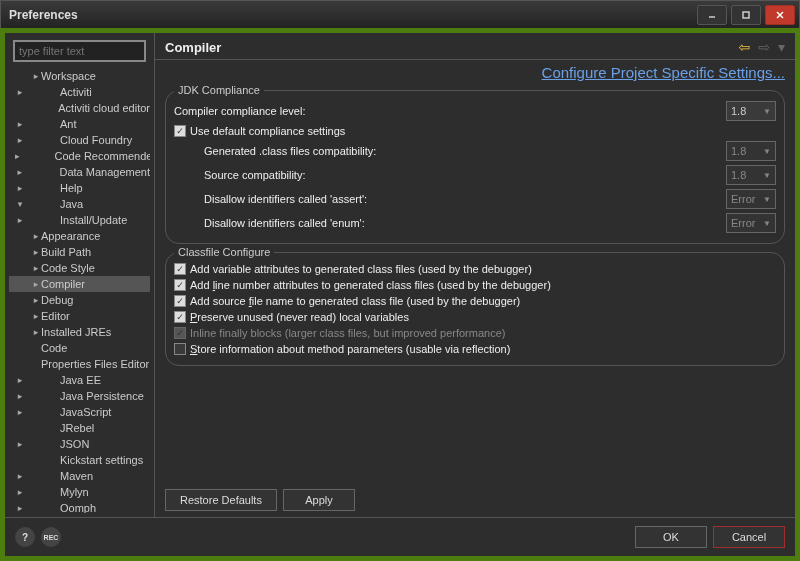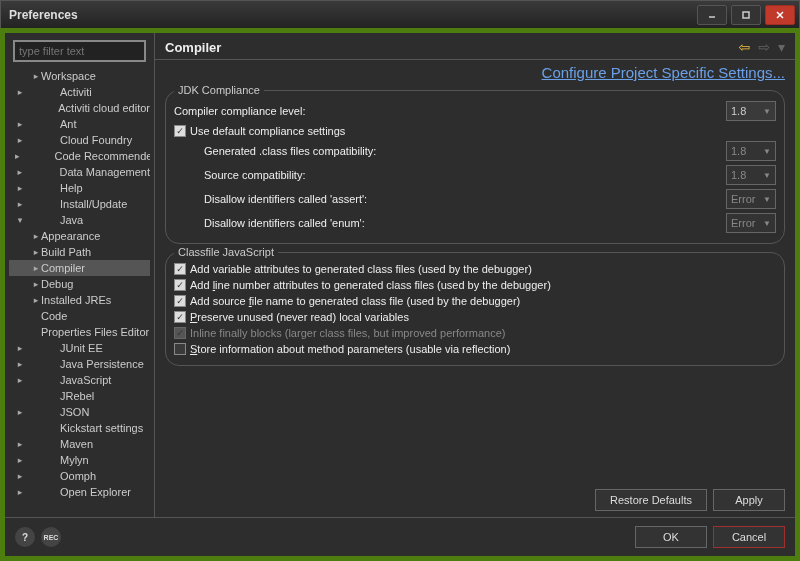--- a/index.html
+++ b/index.html
@@ -42,21 +42,21 @@
 .row.indent .lbl { padding-left: 30px;}
 .sel { width: 50px; height: 20px; background: #3a3a3a; border: 1px solid #666; color: #ccc; font-size: 11px; display: flex; align-items: center; justify-content: space-between; padding: 0 4px; margin-left: auto;}
 .sel.disabled { color: #888; background: #333;}
 .sel .arr { font-size: 8px; color: #888;}
 .chk { width: 12px; height: 12px; border: 1px solid #888; background: #ddd; display: inline-flex; align-items: center; justify-content: center; font-size: 9px; color: #333; flex-shrink: 0;}
 .chk.unchecked { background: #3a3a3a;}
 .chk.disabled { background: #555; border-color: #666;}
 .row.disabled .lbl { color: #888;}
 .underline { text-decoration: underline;}
 
-.btn-row { display: flex; justify-content: flex-end; gap: 6px; padding: 6px 10px;}
+.btn-row { display: flex; gap: 6px; padding: 6px 10px;}
 .btn { border: 1px solid #666; background: #333; color: #ddd; font-size: 11px; padding: 4px 14px; min-width: 72px; text-align: center;}
 .bottom-bar { border-top: 1px solid #555; padding: 8px 10px; display: flex; justify-content: space-between; align-items: center;}
 .help-icons { display: flex; gap: 6px;}
 .circ { width: 20px; height: 20px; border-radius: 50%; background: #444; color: #ddd; display: flex; align-items: center; justify-content: center; font-size: 10px; font-weight: bold;}
 .btn.cancel { border-color: #a03030;}
 </style>
 </head>
 <body>
 
 <div class="titlebar">
@@ -112,58 +112,66 @@
           </div>
           <div class="tree-item l1">
             <span class="caret closed"></span>
             <span>Data Management</span>
           </div>
           <div class="tree-item l1">
             <span class="caret closed"></span>
             <span>Help</span>
           </div>
           <div class="tree-item l1">
-            <span class="caret closed"></span>
-            <span>Install/Update</span>
-          </div>
-          <div class="tree-item l1">
             <span class="caret open"></span>
             <span>Java</span>
           </div>
+          <div class="tree-item l1">
+            <span class="caret closed"></span>
+            <span>Install/Update</span>
+          </div>
           <div class="tree-item l2">
             <span class="caret closed"></span>
             <span>Appearance</span>
           </div>
           <div class="tree-item l2">
             <span class="caret closed"></span>
             <span>Build Path</span>
           </div>
+          <div class="tree-item l2">
+            <span class="caret closed"></span>
+            <span>Code Style</span>
+          </div>
           <div class="tree-item l2 selected">
             <span class="caret closed"></span>
             <span>Compiler</span>
           </div>
           <div class="tree-item l2">
             <span class="caret closed"></span>
             <span>Debug</span>
           </div>
           <div class="tree-item l2">
             <span class="caret closed"></span>
+            <span>Editor</span>
+          </div>
+          <div class="tree-item l2">
+            <span class="caret closed"></span>
             <span>Installed JREs</span>
           </div>
           <div class="tree-item l2">
             <span class="caret none"></span>
             <span>Code</span>
           </div>
           <div class="tree-item l2">
             <span class="caret none"></span>
             <span>Properties Files Editor</span>
           </div>
           <div class="tree-item l1">
             <span class="caret closed"></span>
-            <span>JUnit EE</span>
+            <span>Java EE</span>
           </div>
           <div class="tree-item l1">
             <span class="caret closed"></span>
             <span>Java Persistence</span>
           </div>
           <div class="tree-item l1">
             <span class="caret closed"></span>
             <span>JavaScript</span>
           </div>
           <div class="tree-item l1">
@@ -244,21 +252,21 @@
         <div class="row indent">
           <span class="lbl">Disallow identifiers called 'enum':</span>
           <div class="sel disabled">
               <span>Error</span>
               <span class="arr">▼</span>
             </div>
         </div>
       </div>
 
       <div class="group">
-        <div class="group-title">Classfile JavaScript</div>
+        <div class="group-title">Classfile Configure</div>
         <div class="row">
             <span class="chk">✓</span>
             <span class="lbl">Add variable attributes to generated class files (used by the debugger)</span>
           </div>
         <div class="row">
             <span class="chk">✓</span>
             <span class="lbl"><span>Add </span><span class="underline">l</span><span>ine number attributes to generated class files (used by the debugger)</span></span>
           </div>
         <div class="row">
             <span class="chk">✓</span>

